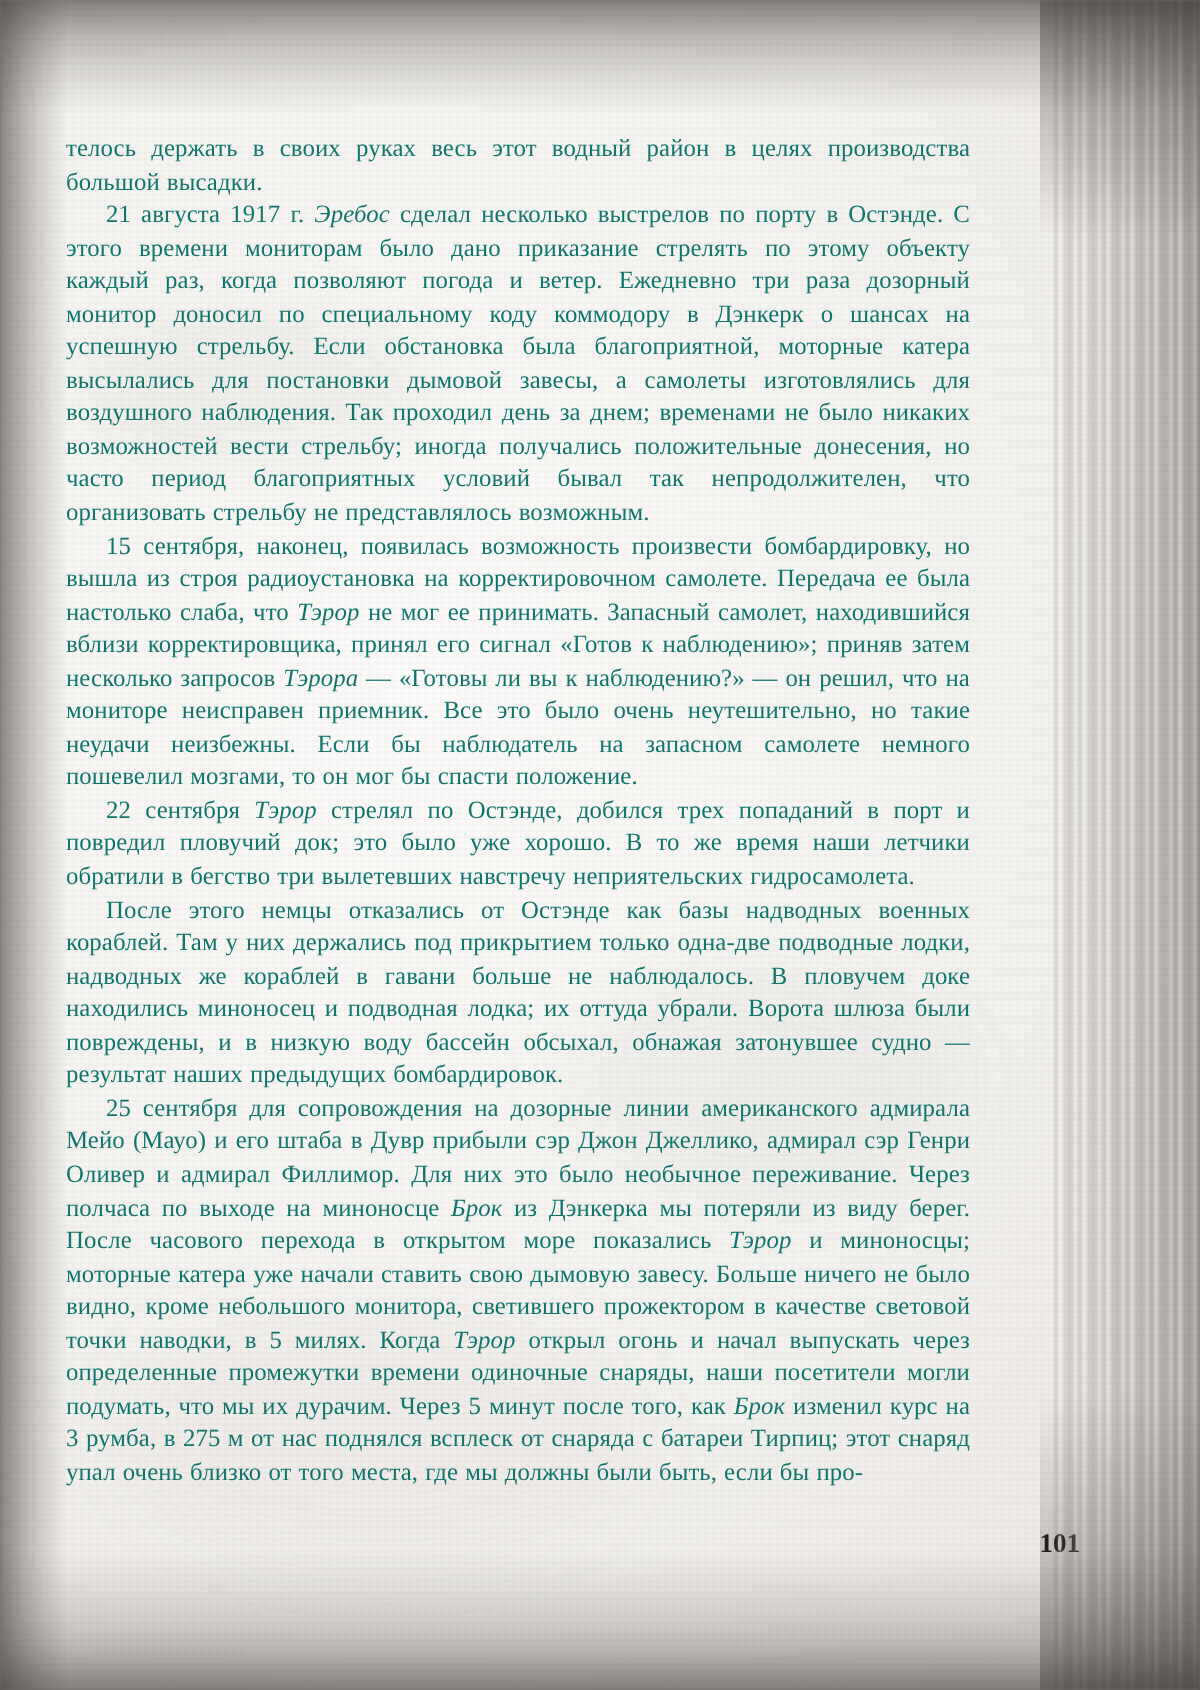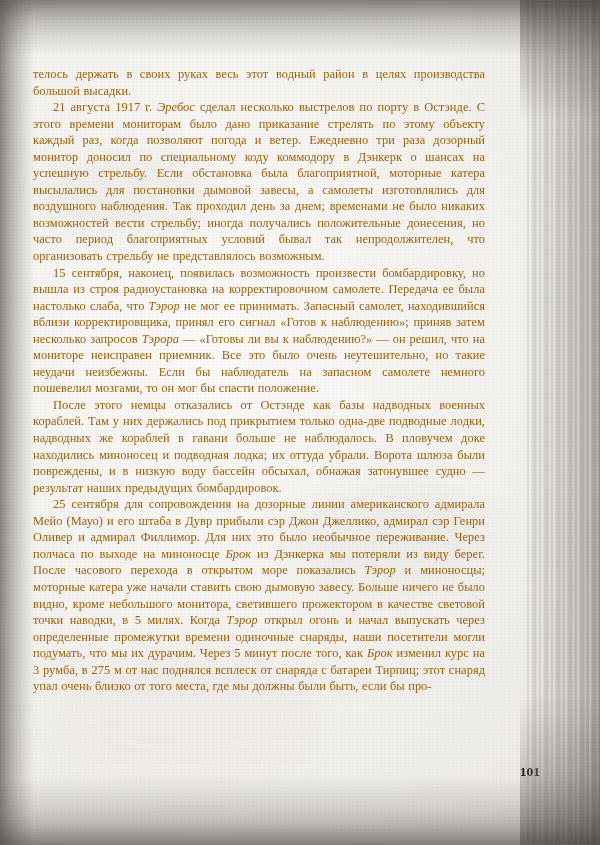--- a/index.html
+++ b/index.html
@@ -101,21 +101,21 @@
   #textblock {
     position: absolute;
     left: 33px;
     top: 66px;
     width: 452px;
   }
   p.para {
     margin: 0;
     font-size: 12.4px;
     line-height: 16.55px;
-    color: #a16207;
+    color: #0f766e;
     text-align: justify;
     text-indent: 20px;
     letter-spacing: 0.05px;
     word-spacing: 0.4px;
     font-family: "Liberation Serif", serif;
   }
   p.para.noindent {
     text-indent: 0;
   }
   p.para em {
@@ -144,20 +144,21 @@
   <div id="paper"></div>
 
   <div class="blotch" style="left:40px; top:150px; width:180px; height:90px; background:rgba(120,112,104,0.05); filter:blur(14px);"></div>
   <div class="blotch" style="left:280px; top:480px; width:200px; height:120px; background:rgba(120,112,104,0.045); filter:blur(18px);"></div>
   <div class="blotch" style="left:60px; top:650px; width:260px; height:130px; background:rgba(120,112,104,0.04); filter:blur(20px);"></div>
 
   <div id="textblock">
       <p class="para noindent"><span>телось держать в своих руках весь этот водный район в целях производства большой высадки.</span></p>
       <p class="para"><span>21 августа 1917 г. </span><em>Эребос</em><span> сделал несколько выстрелов по порту в Остэнде. С этого времени мониторам было дано приказание стрелять по этому объекту каждый раз, когда позволяют погода и ветер. Ежедневно три раза дозорный монитор доносил по специальному коду коммодору в Дэнкерк о шансах на успешную стрельбу. Если обстановка была благоприятной, моторные катера высылались для постановки дымовой завесы, а самолеты изготовлялись для воздушного наблюдения. Так проходил день за днем; временами не было никаких возможностей вести стрельбу; иногда получались положительные донесения, но часто период благоприятных условий бывал так непродолжителен, что организовать стрельбу не представлялось возможным.</span></p>
       <p class="para"><span>15 сентября, наконец, появилась возможность произвести бомбардировку, но вышла из строя радиоустановка на корректировочном самолете. Передача ее была настолько слаба, что </span><em>Тэрор</em><span> не мог ее принимать. Запасный самолет, находившийся вблизи корректировщика, принял его сигнал «Готов к наблюдению»; приняв затем несколько запросов </span><em>Тэрора</em><span> — «Готовы ли вы к наблюдению?» — он решил, что на мониторе неисправен приемник. Все это было очень неутешительно, но такие неудачи неизбежны. Если бы наблюдатель на запасном самолете немного пошевелил мозгами, то он мог бы спасти положение.</span></p>
+      <p class="para"><span>22 сентября </span><em>Тэрор</em><span> стрелял по Остэнде, добился трех попаданий в порт и повредил пловучий док; это было уже хорошо. В то же время наши летчики обратили в бегство три вылетевших навстречу неприятельских гидросамолета.</span></p>
       <p class="para"><span>После этого немцы отказались от Остэнде как базы надводных военных кораблей. Там у них держались под прикрытием только одна-две подводные лодки, надводных же кораблей в гавани больше не наблюдалось. В пловучем доке находились миноносец и подводная лодка; их оттуда убрали. Ворота шлюза были повреждены, и в низкую воду бассейн обсыхал, обнажая затонувшее судно — результат наших предыдущих бомбардировок.</span></p>
       <p class="para"><span>25 сентября для сопровождения на дозорные линии американского адмирала Мейо (Мауо) и его штаба в Дувр прибыли сэр Джон Джеллико, адмирал сэр Генри Оливер и адмирал Филлимор. Для них это было необычное переживание. Через полчаса по выходе на миноносце </span><em>Брок</em><span> из Дэнкерка мы потеряли из виду берег. После часового перехода в открытом море показались </span><em>Тэрор</em><span> и миноносцы; моторные катера уже начали ставить свою дымовую завесу. Больше ничего не было видно, кроме небольшого монитора, светившего прожектором в качестве световой точки наводки, в 5 милях. Когда </span><em>Тэрор</em><span> открыл огонь и начал выпускать через определенные промежутки времени одиночные снаряды, наши посетители могли подумать, что мы их дурачим. Через 5 минут после того, как </span><em>Брок</em><span> изменил курс на 3 румба, в 275 м от нас поднялся всплеск от снаряда с батареи Тирпиц; этот снаряд упал очень близко от того места, где мы должны были быть, если бы про-</span></p>
     </div>
 
   <div id="page-number">101</div>
 
   <div id="gutter"></div>
   <div id="gutter-top-shade"></div>
   <div id="gutter-bottom-shade"></div>
   <div id="left-shade"></div>

